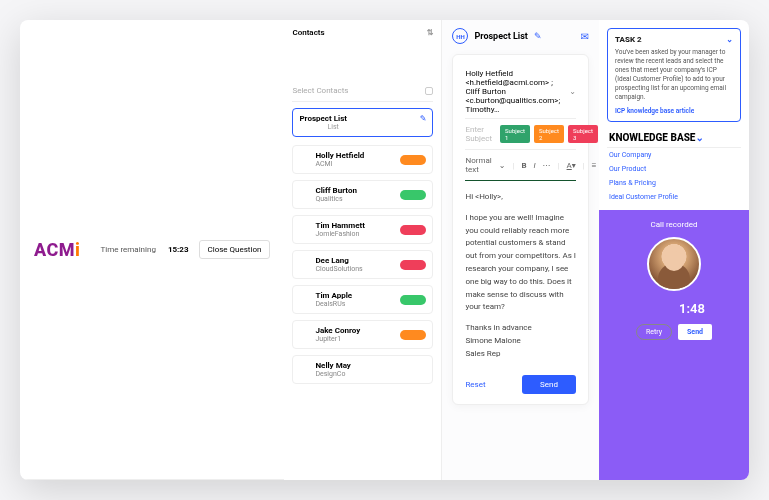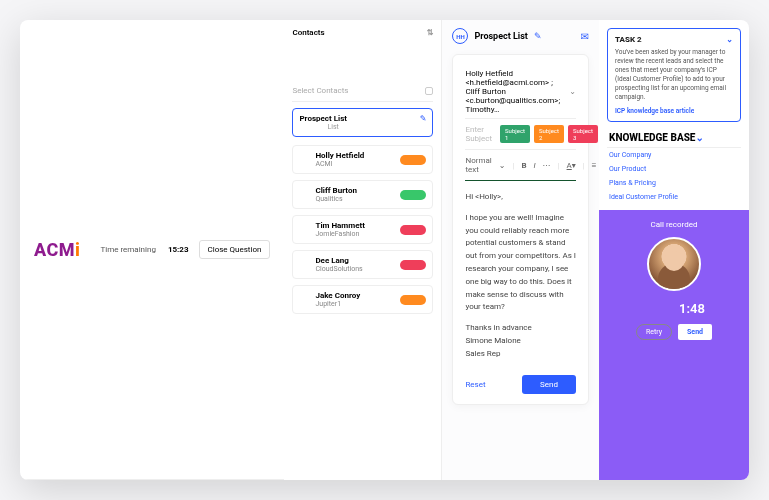--- a/index.html
+++ b/index.html
@@ -121,23 +121,32 @@
             <div class="n">Tim Hammett</div>
             <div class="c">JomieFashion</div>
             <span class="pill p-red"></span>
           </div>
           <div class="contact">
             <div class="n">Dee Lang</div>
             <div class="c">CloudSolutions</div>
             <span class="pill p-red"></span>
           </div>
           <div class="contact">
+            <div class="n">Tim Apple</div>
+            <div class="c">DealsRUs</div>
+            <span class="pill p-green"></span>
+          </div>
+          <div class="contact">
             <div class="n">Jake Conroy</div>
             <div class="c">Jupiter1</div>
             <span class="pill p-orange"></span>
+          </div>
+          <div class="contact">
+            <div class="n">Nelly May</div>
+            <div class="c">DesignCo</div>
           </div>
         </div>
     </div>
 
     <div class="main">
       <div class="crumb">
         <span class="crumb-ic">HH</span>
         <span class="crumb-t">Prospect List</span>
         <span class="crumb-e">✎</span>
         <span class="crumb-r">✉</span>

